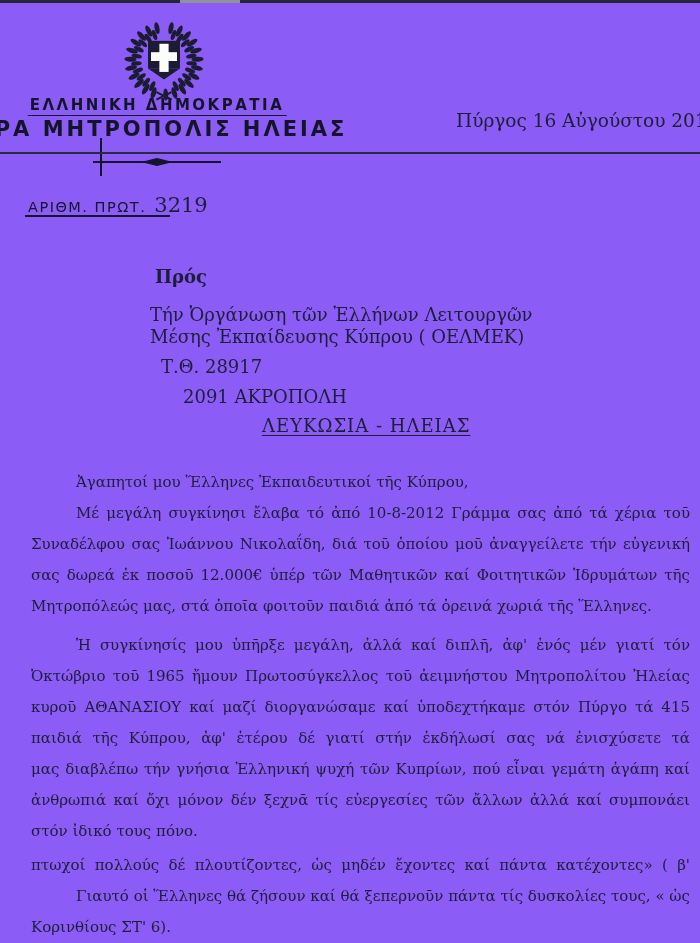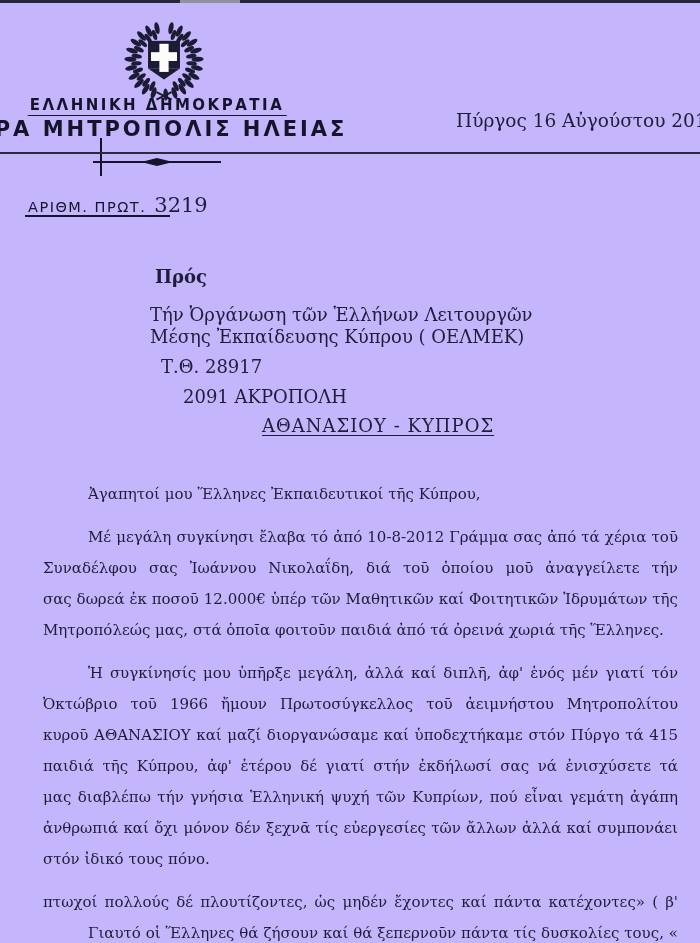--- a/index.html
+++ b/index.html
@@ -1,20 +1,20 @@
 <!DOCTYPE html>
 <html><head>
 <meta charset="utf-8">
 <style>
   html,body{margin:0;padding:0;background:#e8e8e6;}
   .page{
     position:relative;
     width:700px;height:943px;
     margin:0 auto;
-    background:#c4b5fd;
+    background:#8b5cf6;
     overflow:hidden;
     font-family:"DejaVu Serif","Liberation Serif",serif;
     color:#1e1e38;
   }
   
   .scan-edge{position:absolute;left:0;top:0;width:700px;height:3px;background:#26263a;}
   .scan-edge:after{content:"";position:absolute;left:180px;top:0;width:60px;height:3px;background:#fcfcfa;opacity:.5;}
 
   
   .emblem{position:absolute;left:119px;top:19px;width:90px;height:84px;}
@@ -44,21 +44,21 @@
   .recipient-line{position:absolute;font-size:18px;white-space:nowrap;}
   .rc0{left:155px;top:266px;font-weight:bold;}
   .rc1{left:150px;top:304px;}
   .rc2{left:150px;top:326px;}
   .rc3{left:161px;top:356px;}
   .rc4{left:183px;top:386px;}
   .rc5{left:262px;top:415px;text-decoration:underline;text-underline-offset:3px;letter-spacing:1px;}
 
   
   .letter-body{position:absolute;left:31px;top:467px;width:659px;}
-  .para{margin:12px;}
+  .para{margin:0;}
   .para.p2{margin-top:8px;}
   .para.p3{margin-top:3px;}
   .bline{font-size:15px;line-height:31px;height:31px;white-space:nowrap;}
   .bline.jst{white-space:normal;text-align:justify;text-align-last:justify;overflow:hidden;}
   .bline.ind{text-indent:45px;}
 </style>
 </head>
 <body>
 
 <div class="page">
@@ -141,35 +141,35 @@
   <div class="protocol">
     <span class="label">ΑΡΙΘΜ. ΠΡΩΤ.</span><span class="num">3219</span>
   </div>
   <div class="protocol-underline"></div>
 
   <div class="recipient-line rc0">Πρός</div>
   <div class="recipient-line rc1">Τήν Ὀργάνωση τῶν Ἑλλήνων Λειτουργῶν</div>
   <div class="recipient-line rc2">Μέσης Ἐκπαίδευσης Κύπρου ( ΟΕΛΜΕΚ)</div>
   <div class="recipient-line rc3">Τ.Θ. 28917</div>
   <div class="recipient-line rc4">2091 ΑΚΡΟΠΟΛΗ</div>
-  <div class="recipient-line rc5">ΑΘΑΝΑΣΙΟΥ - ΚΥΠΡΟΣ</div>
+  <div class="recipient-line rc5">ΛΕΥΚΩΣΙΑ - ΗΛΕΙΑΣ</div>
 
   <div class="letter-body">
     <div class="para">
       <div class="bline ind">Ἀγαπητοί μου Ἕλληνες Ἐκπαιδευτικοί τῆς Κύπρου,</div>
     </div>
     <div class="para p1">
       <div class="bline jst ind">Μέ μεγάλη συγκίνησι ἔλαβα τό ἀπό 10-8-2012 Γράμμα σας ἀπό τά χέρια τοῦ</div>
       <div class="bline jst">Συναδέλφου σας Ἰωάννου Νικολαΐδη, διά τοῦ ὁποίου μοῦ ἀναγγείλετε τήν εὐγενική</div>
       <div class="bline jst">σας δωρεά ἐκ ποσοῦ 12.000€ ὑπέρ τῶν Μαθητικῶν καί Φοιτητικῶν Ἱδρυμάτων τῆς</div>
       <div class="bline">Μητροπόλεώς μας, στά ὁποῖα φοιτοῦν παιδιά ἀπό τά ὀρεινά χωριά τῆς Ἕλληνες.</div>
     </div>
     <div class="para p2">
       <div class="bline jst ind">Ἡ συγκίνησίς μου ὑπῆρξε μεγάλη, ἀλλά καί διπλῆ, ἀφ' ἑνός μέν γιατί τόν</div>
-      <div class="bline jst">Ὀκτώβριο τοῦ 1966 ἤμουν Πρωτοσύγκελλος τοῦ ἀειμνήστου Μητροπολίτου Ἠλείας</div>
+      <div class="bline jst">Ὀκτώβριο τοῦ 1965 ἤμουν Πρωτοσύγκελλος τοῦ ἀειμνήστου Μητροπολίτου Ἠλείας</div>
       <div class="bline jst">κυροῦ ΑΘΑΝΑΣΙΟΥ καί μαζί διοργανώσαμε καί ὑποδεχτήκαμε στόν Πύργο τά 415</div>
       <div class="bline jst">παιδιά τῆς Κύπρου, ἀφ' ἑτέρου δέ γιατί στήν ἐκδήλωσί σας νά ἐνισχύσετε τά Ἱδρύματά</div>
       <div class="bline jst">μας διαβλέπω τήν γνήσια Ἑλληνική ψυχή τῶν Κυπρίων, πού εἶναι γεμάτη ἀγάπη καί</div>
       <div class="bline jst">ἀνθρωπιά καί ὄχι μόνον δέν ξεχνᾶ τίς εὐεργεσίες τῶν ἄλλων ἀλλά καί συμπονάει</div>
       <div class="bline">στόν ἰδικό τους πόνο.</div>
     </div>
     <div class="para p3">
       <div class="bline jst">πτωχοί πολλούς δέ πλουτίζοντες, ὡς μηδέν ἔχοντες καί πάντα κατέχοντες» ( β'</div>
       <div class="bline jst ind">Γιαυτό οἱ Ἕλληνες θά ζήσουν καί θά ξεπερνοῦν πάντα τίς δυσκολίες τους, « ὡς</div>
       <div class="bline">Κορινθίους ΣΤ' 6).</div>

